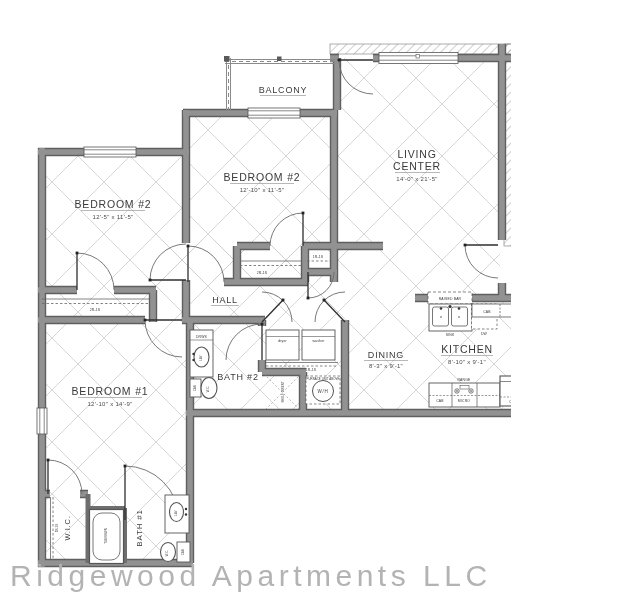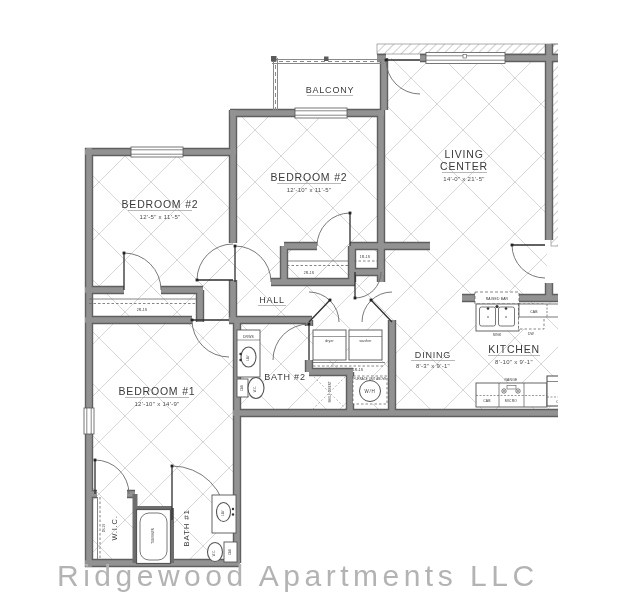--- a/index.html
+++ b/index.html
@@ -1,16 +1,16 @@
 <!DOCTYPE html>
 <html><head>
 <meta charset="utf-8">
 <style>
   html,body{margin:0;padding:0;background:#ffffff;}
-  .canvas{position:relative;width:511px;height:597px;background:#fff;overflow:hidden;margin-left:47px;}
+  .canvas{position:relative;width:511px;height:597px;background:#fff;overflow:hidden;}
   svg{position:absolute;left:0;top:0;}
   .lbl{font-family:"Liberation Sans",sans-serif;fill:#3a3a3a;letter-spacing:0.8px;}
   .room{font-size:10.5px;}
   .room-sm{font-size:9px;}
   .dim{font-size:6px;fill:#4a4a4a;letter-spacing:0.3px;}
   .tiny{font-size:3.4px;letter-spacing:0.2px;fill:#333;}
   .micro{font-size:2.8px;letter-spacing:0.1px;fill:#333;}
   .vert{font-size:8px;}
   .footer-text{font-family:"Liberation Sans",sans-serif;font-size:30px;fill:#b3b3b3;letter-spacing:4.5px;}
 </style>

